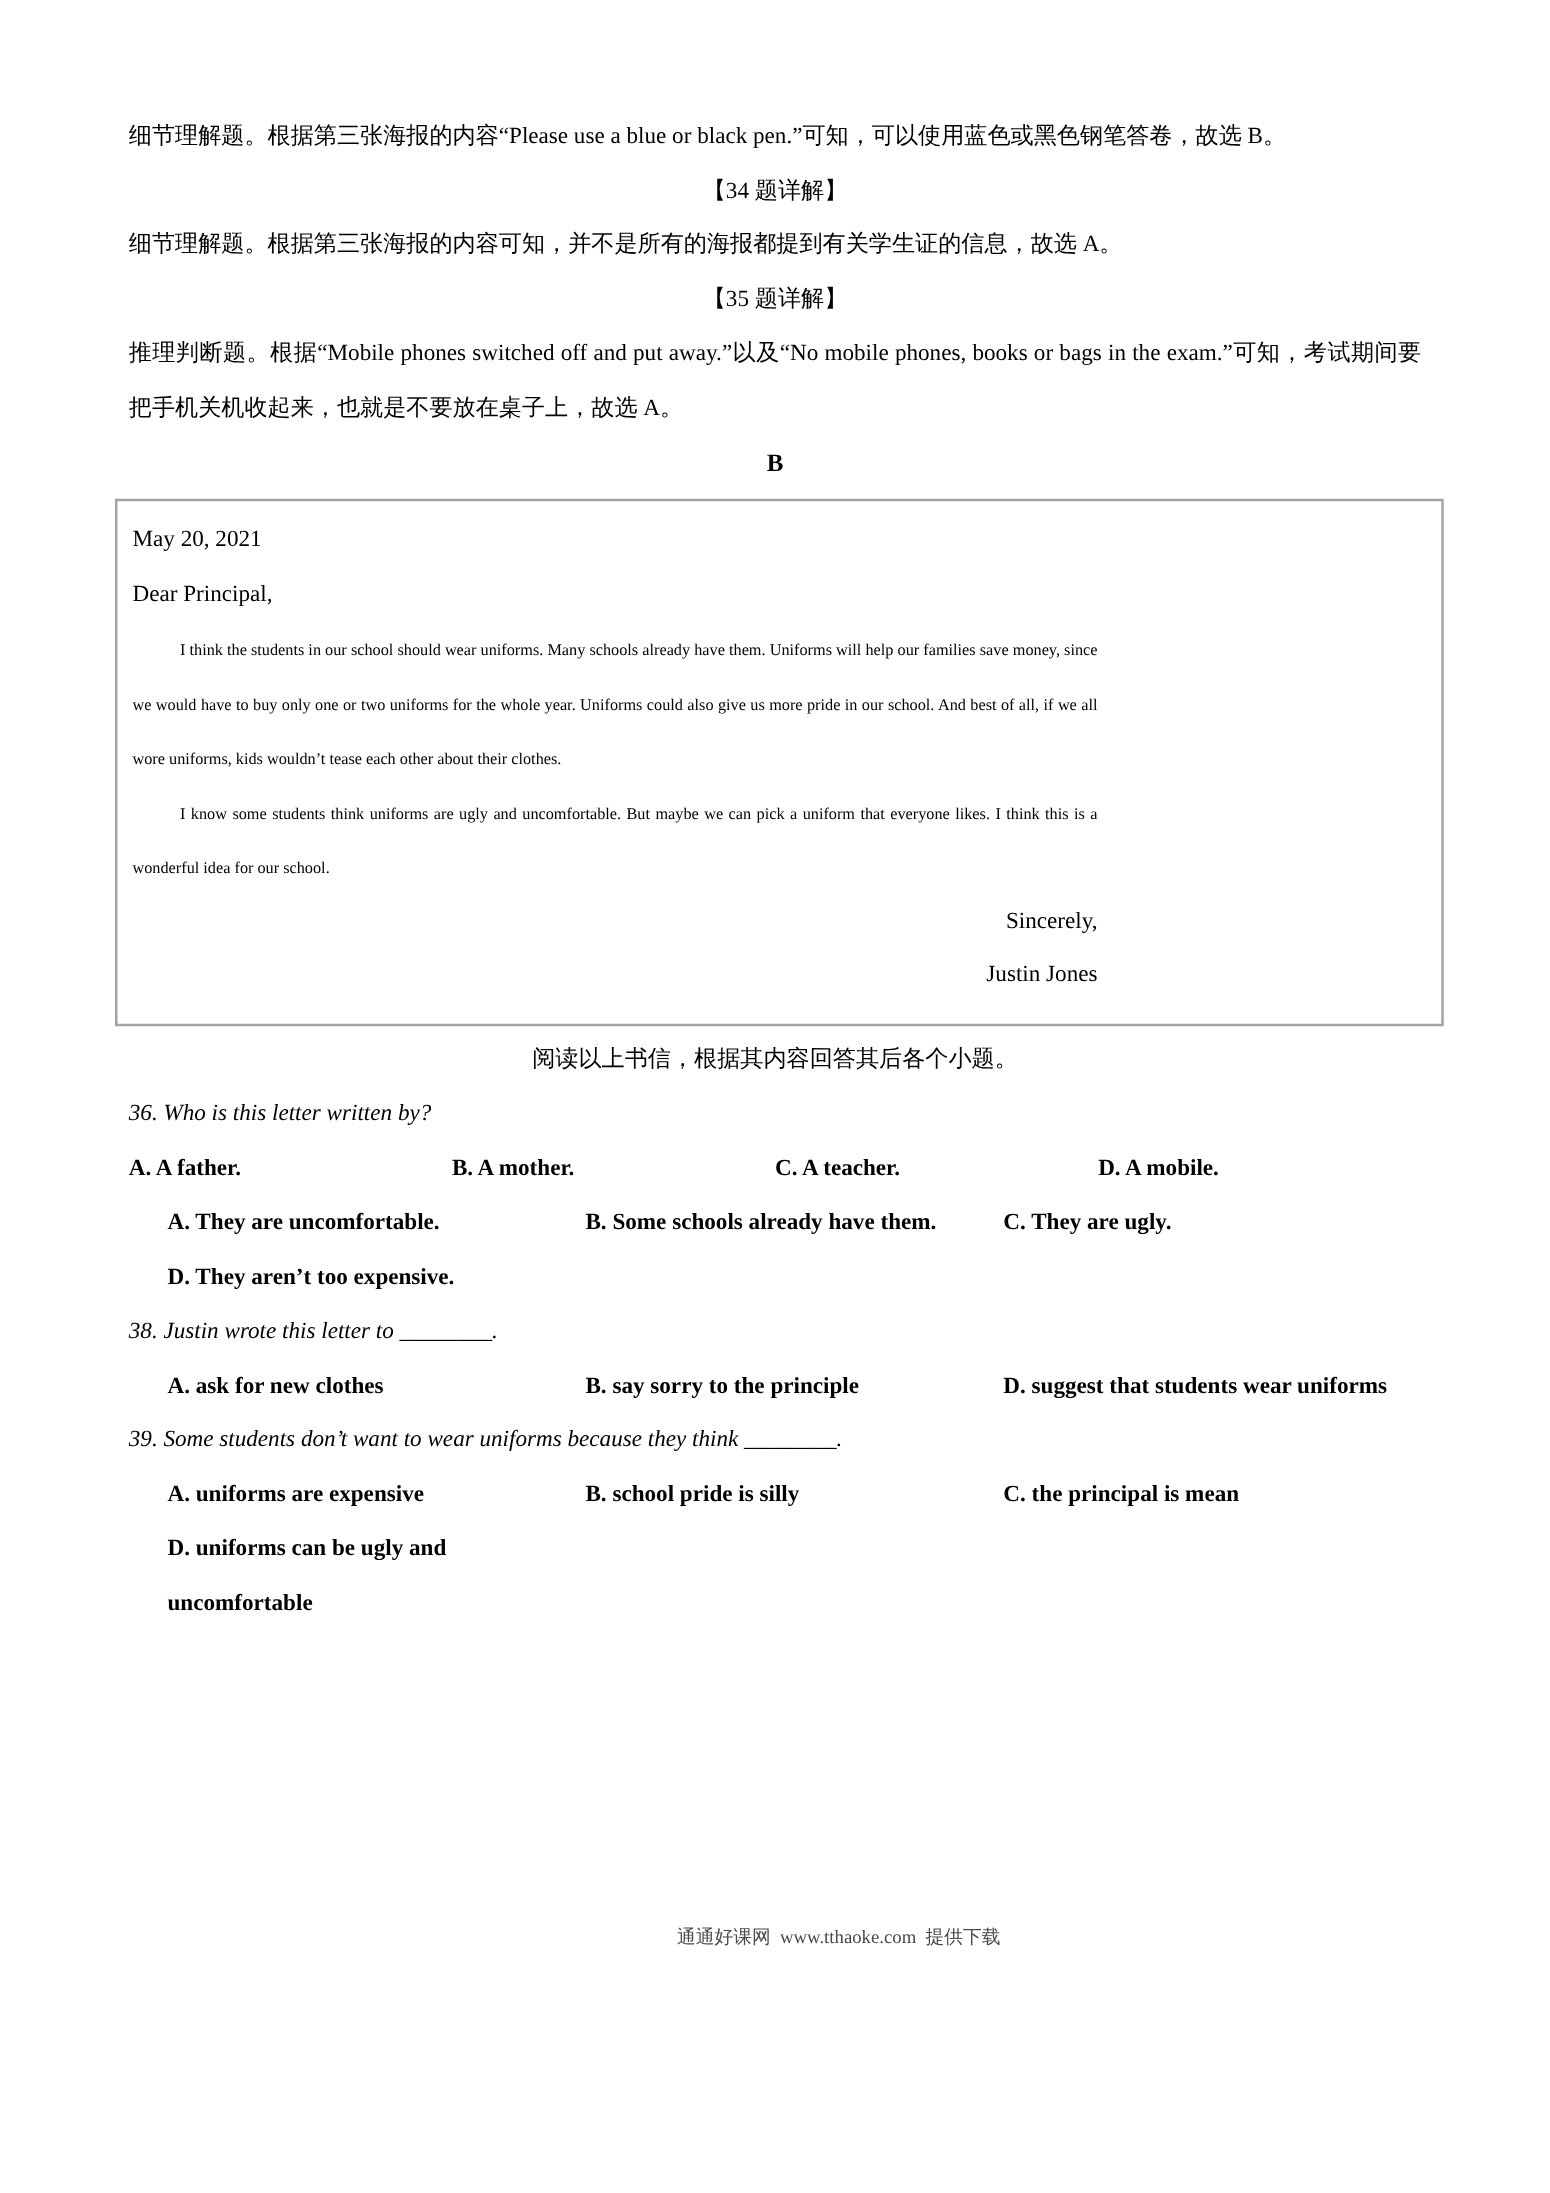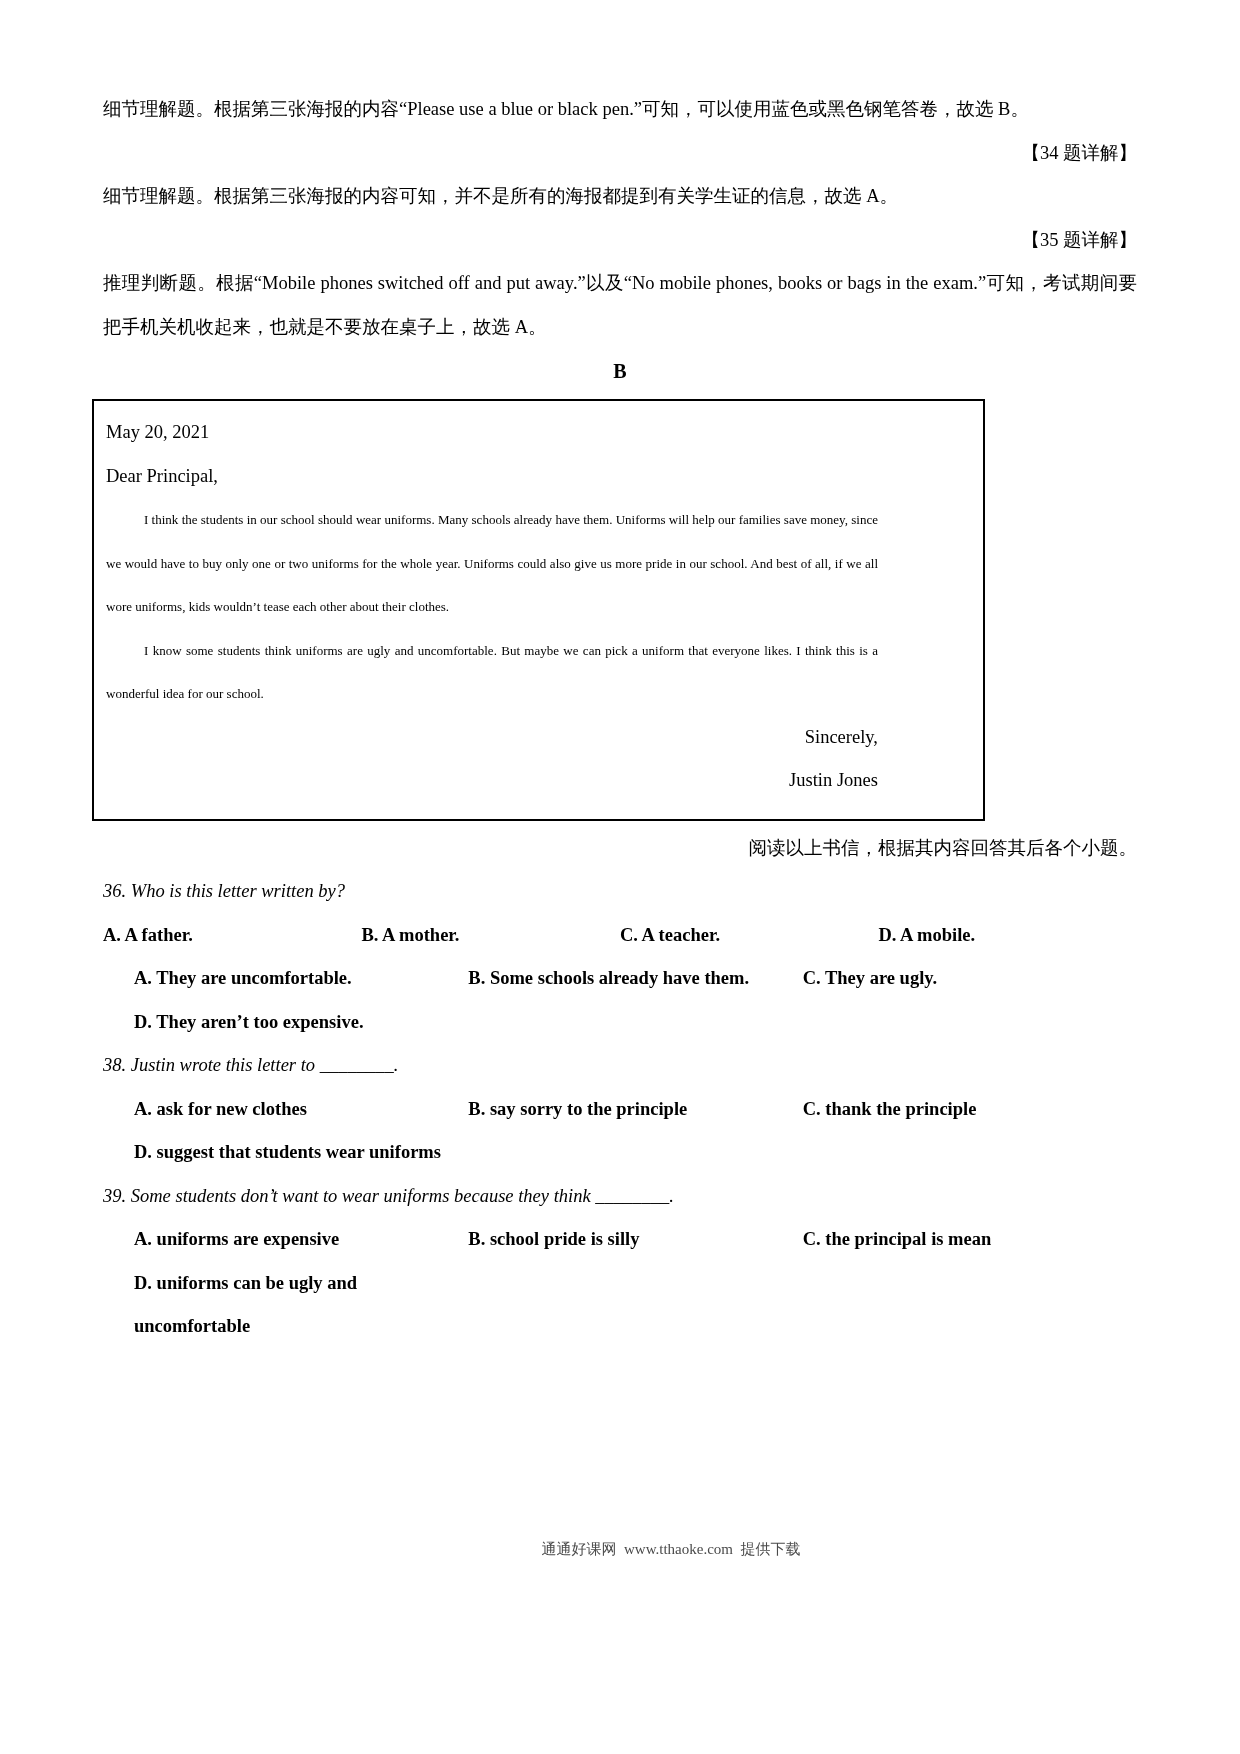--- a/index.html
+++ b/index.html
@@ -19,33 +19,33 @@
   }
   .content {
     padding: 88px 103px 0 103px;
   }
   .para {
     font-size: 18.5px;
     line-height: 43.5px;
     text-align: justify;
   }
   .heading-cn {
-    text-align: right;
+    text-align: center;
     font-family: Liberation Serif, serif;
   }
   .section-label {
     text-align: center;
     font-weight: bold;
     font-size: 20px;
     line-height: 40px;
     margin-top: 2px;
   }
   .letter-box {
-    border: 2px solid #000000;
-    width: 893px;
+    border: 2px solid #a3a3a3;
+    width: 1063px;
     margin-left: -11px;
     margin-top: 8px;
     margin-bottom: 6px;
     padding: 10px 0 16px 12px;
   }
   .letter-inner {
     width: 772px;
   }
   .letter-line {
     font-size: 18.5px;
@@ -129,21 +129,20 @@
         <span class="option">C. They are ugly.</span>
         <span class="option">D. They aren’t too expensive.</span>
       </div>
     </div>
 
     <div class="question">
       <p class="para stem">38. Justin wrote this letter to ________.</p>
       <div class="options cols-2">
         <span class="option">A. ask for new clothes</span>
         <span class="option">B. say sorry to the principle</span>
-        <span class="option">C. thank the principle</span>
         <span class="option">D. suggest that students wear uniforms</span>
       </div>
     </div>
 
     <div class="question">
       <p class="para stem">39. Some students don’t want to wear uniforms because they think ________.</p>
       <div class="options cols-2">
         <span class="option">A. uniforms are expensive</span>
         <span class="option">B. school pride is silly</span>
         <span class="option">C. the principal is mean</span>

